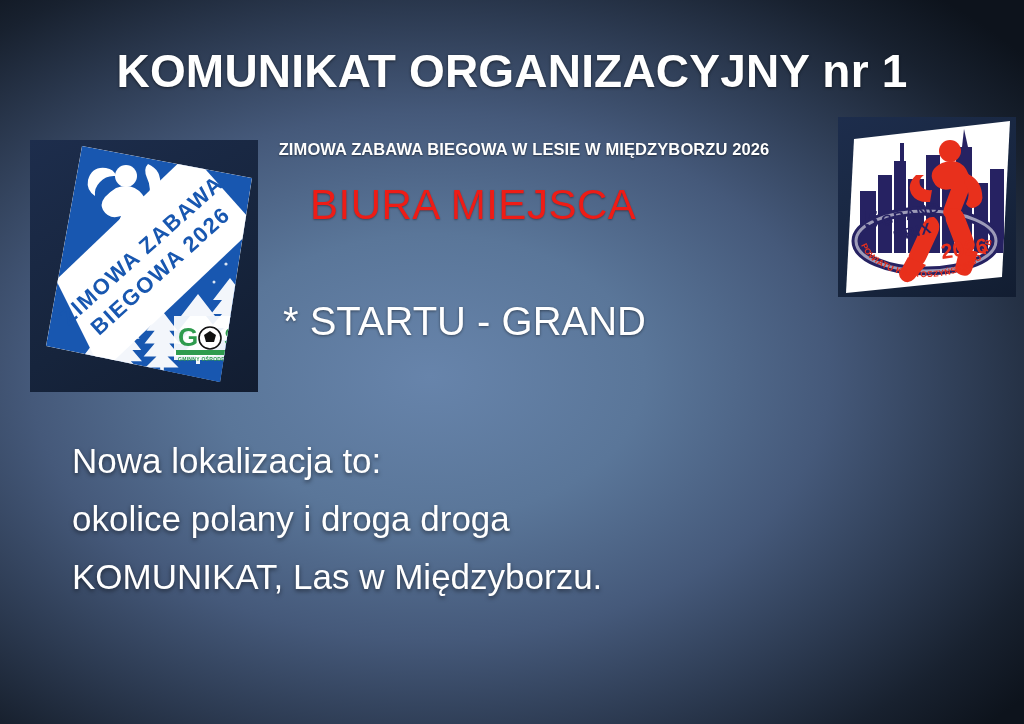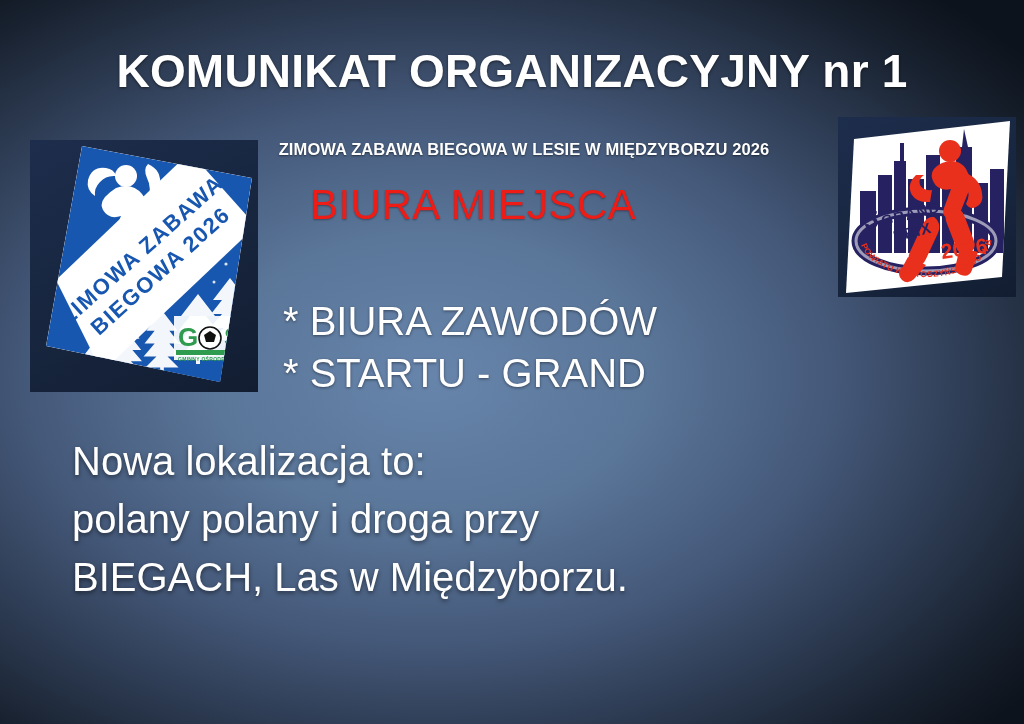--- a/index.html
+++ b/index.html
@@ -69,21 +69,21 @@
     line-height: 52px;
     text-shadow: 0 1px 3px rgba(0,0,0,0.45);
     white-space: nowrap;
   }
   .bullets div { white-space: nowrap; }
   .location {
     position: absolute;
     left: 72px;
     top: 432px;
     color: #ffffff;
-    font-size: 40px;
+    font-size: 35px;
     font-weight: 400;
     line-height: 58px;
     text-shadow: 0 2px 4px rgba(0,0,0,0.5);
   }
   .location div { white-space: nowrap; }
 
   
   .logo-panel {
     position: absolute;
     overflow: hidden;
@@ -243,23 +243,22 @@
     </svg>
   </div>
 
   <div class="title">KOMUNIKAT ORGANIZACYJNY nr 1</div>
 
   <div class="subtitle">ZIMOWA ZABAWA BIEGOWA W LESIE W MIĘDZYBORZU 2026</div>
 
   <div class="headline-change">BIURA MIEJSCA</div>
 
   <div class="bullets">
-    <div>* BIURA ZAWODÓW</div>
     <div>* STARTU - GRAND</div>
   </div>
 
   <div class="location">
     <div>Nowa lokalizacja to:</div>
-    <div>polany polany i droga przy</div>
-    <div>BIEGACH, Las w Międzyborzu.</div>
+    <div>okolice polany i droga droga</div>
+    <div>KOMUNIKAT, Las w Międzyborzu.</div>
   </div>
 
 </div>
 
 </body></html>

